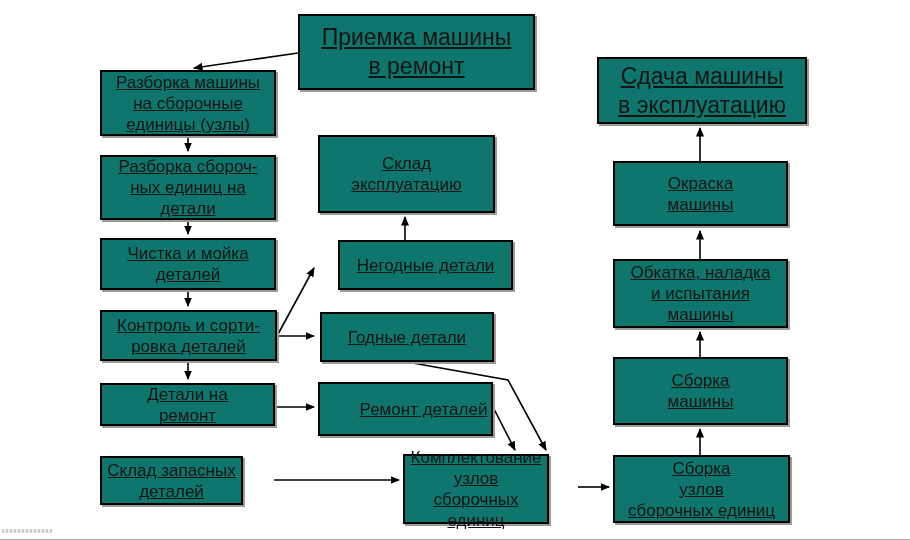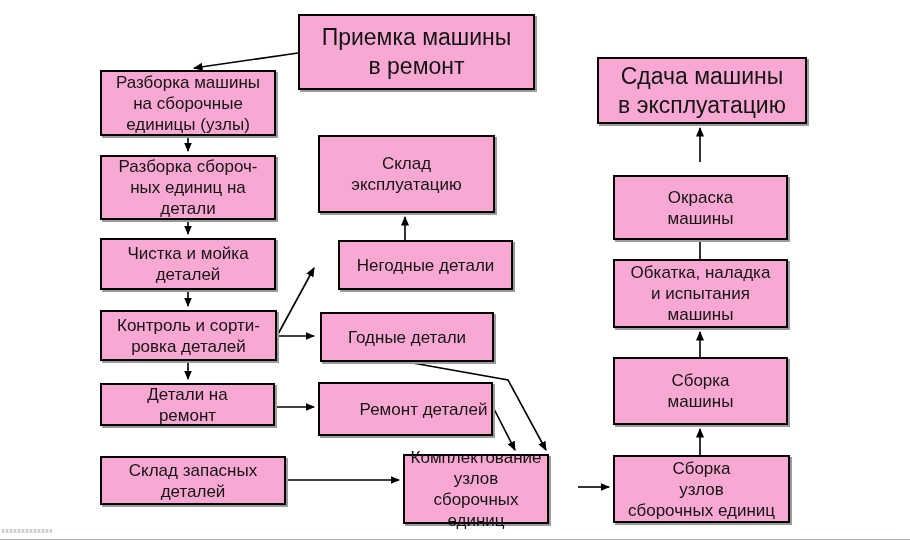--- a/index.html
+++ b/index.html
@@ -10,46 +10,47 @@
     font-family:"Liberation Sans","DejaVu Sans",sans-serif;
     overflow:hidden;
     border-bottom:1px solid #aab0b6;
     box-sizing:border-box;
   }
   svg.edges{position:absolute;left:0;top:0;width:910px;height:540px;}
   .box{
     position:absolute;
     box-sizing:border-box;
     border:2px solid #000000;
-    background:#f9a8d4;
+    background:#0f766e;
     color:#141414;
     display:flex;align-items:center;justify-content:center;
     text-align:center;
     white-space:pre-line;
     font-size:17px;line-height:21px;
     box-shadow:2px 2px 0 #9b9b9b;
+    text-decoration:underline;
   }
   .box.big{font-size:23px;line-height:29px;}
   
   .b-priemka            {left:298px;top:14px; width:237px;height:76px;}
   .b-razborka-mashiny   {left:100px;top:70px; width:176px;height:66px;}
   .b-razborka-edinits   {left:100px;top:155px;width:176px;height:65px;}
   .b-chistka            {left:100px;top:238px;width:176px;height:52px;}
   .b-kontrol            {left:100px;top:310px;width:177px;height:51px;}
   .b-detali-na-remont   {left:100px;top:383px;width:175px;height:43px;}
-  .b-sklad-zapasnykh    {left:100px;top:456px;width:186px;height:49px;}
+  .b-sklad-zapasnykh    {left:100px;top:456px;width:143px;height:49px;}
   
   .b-sklad-metalloloma  {left:318px;top:135px;width:177px;height:78px;}
   .b-negodnye           {left:318px;top:240px;width:175px;height:50px;margin-left:20px;}
   .b-godnye             {left:320px;top:312px;width:174px;height:50px;}
   .b-remont-detaley     {left:318px;top:382px;width:175px;height:54px;padding-left:36px;}
   .b-komplektovanie     {left:403px;top:454px;width:146px;height:70px;}
   
   .b-sdacha             {left:597px;top:57px; width:210px;height:67px;}
-  .b-okraska            {left:613px;top:175px;width:175px;height:65px;}
+  .b-okraska            {left:613px;top:161px;width:175px;height:65px;}
   .b-obkatka            {left:613px;top:259px;width:175px;height:69px;}
   .b-sborka-mashiny     {left:613px;top:357px;width:175px;height:68px;}
   .b-sborka-uzlov       {left:613px;top:455px;width:177px;height:68px;}
   .watermark{
     position:absolute;left:2px;top:529px;width:50px;height:4px;
     background:repeating-linear-gradient(90deg,#b9b9b9 0 2px,#e9e9e9 2px 4px);
     opacity:.7;
   }
 </style>
 </head>

